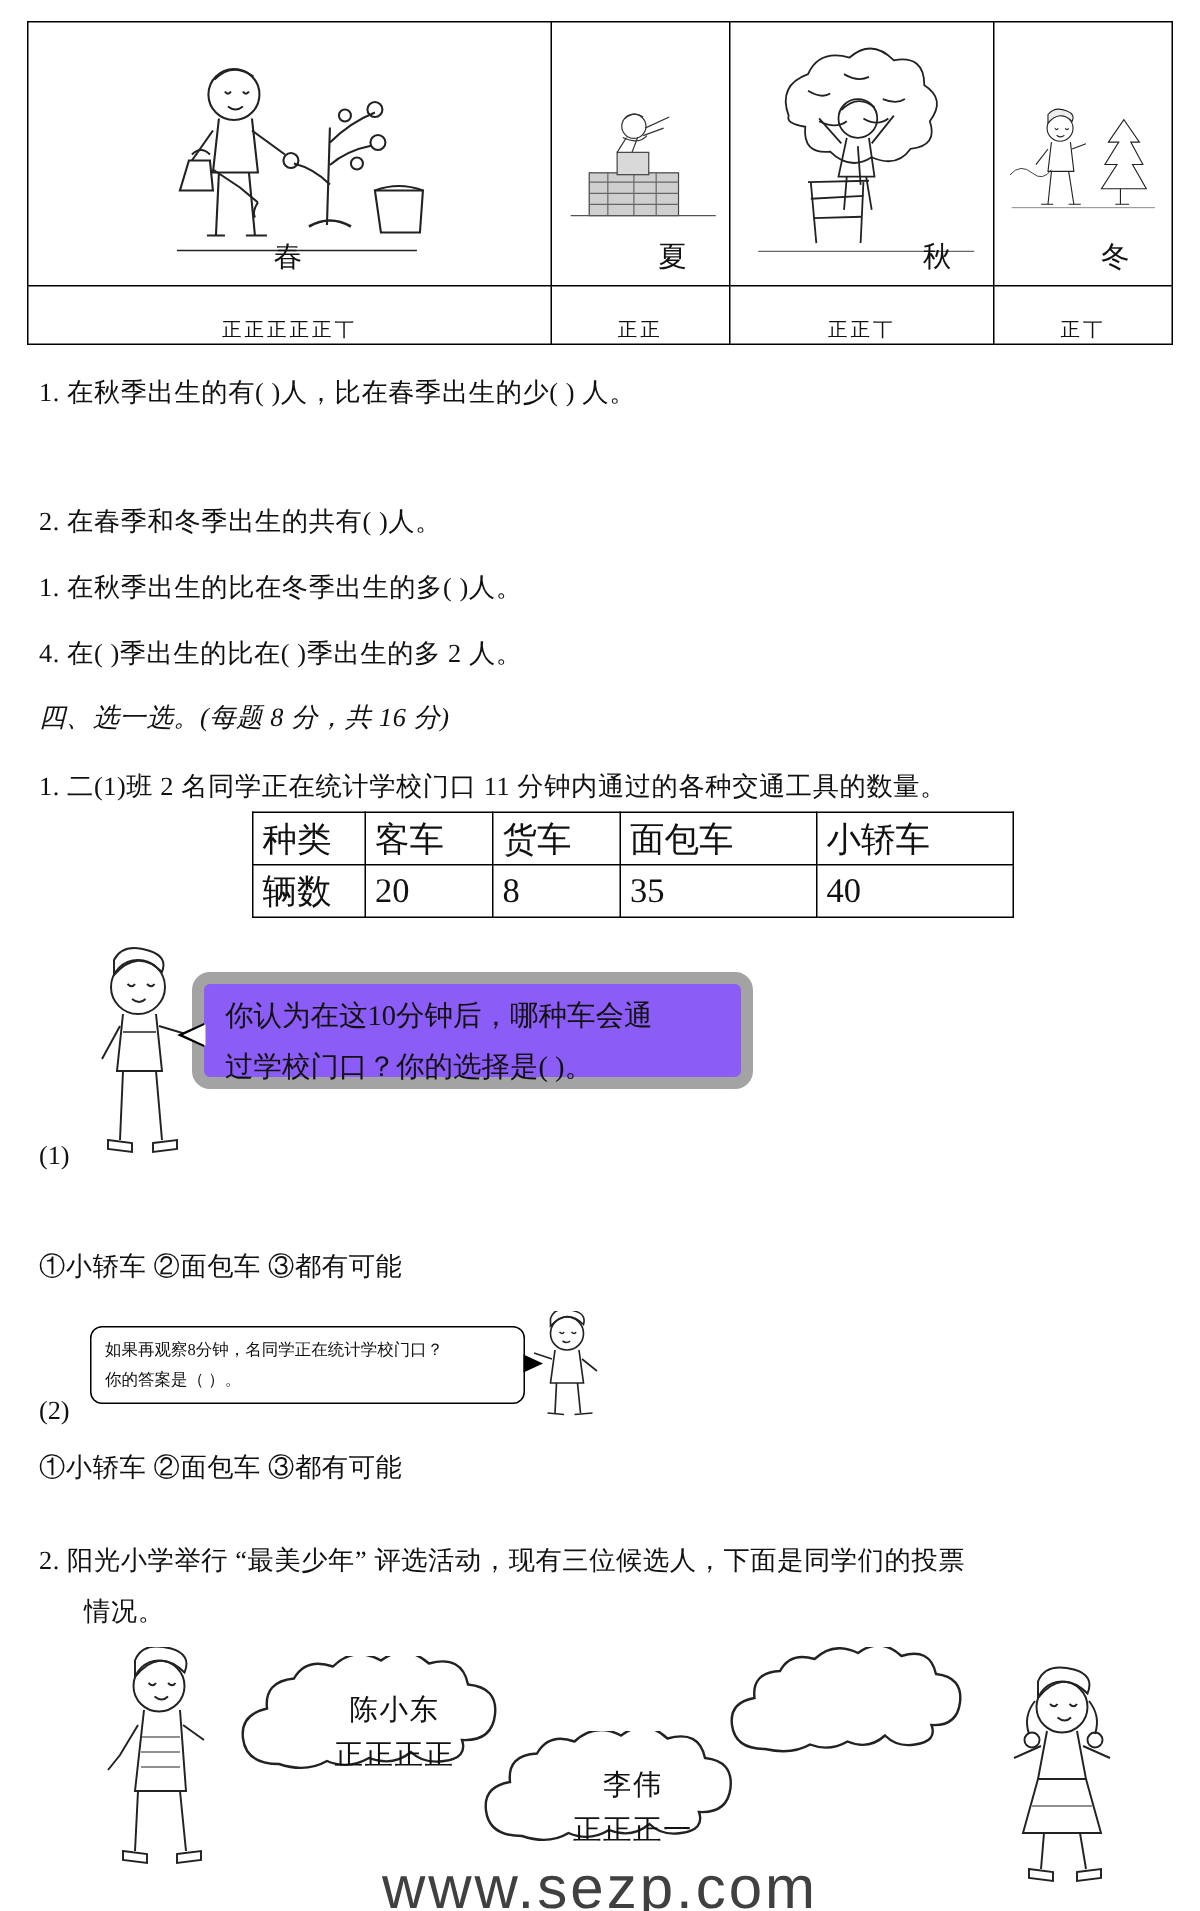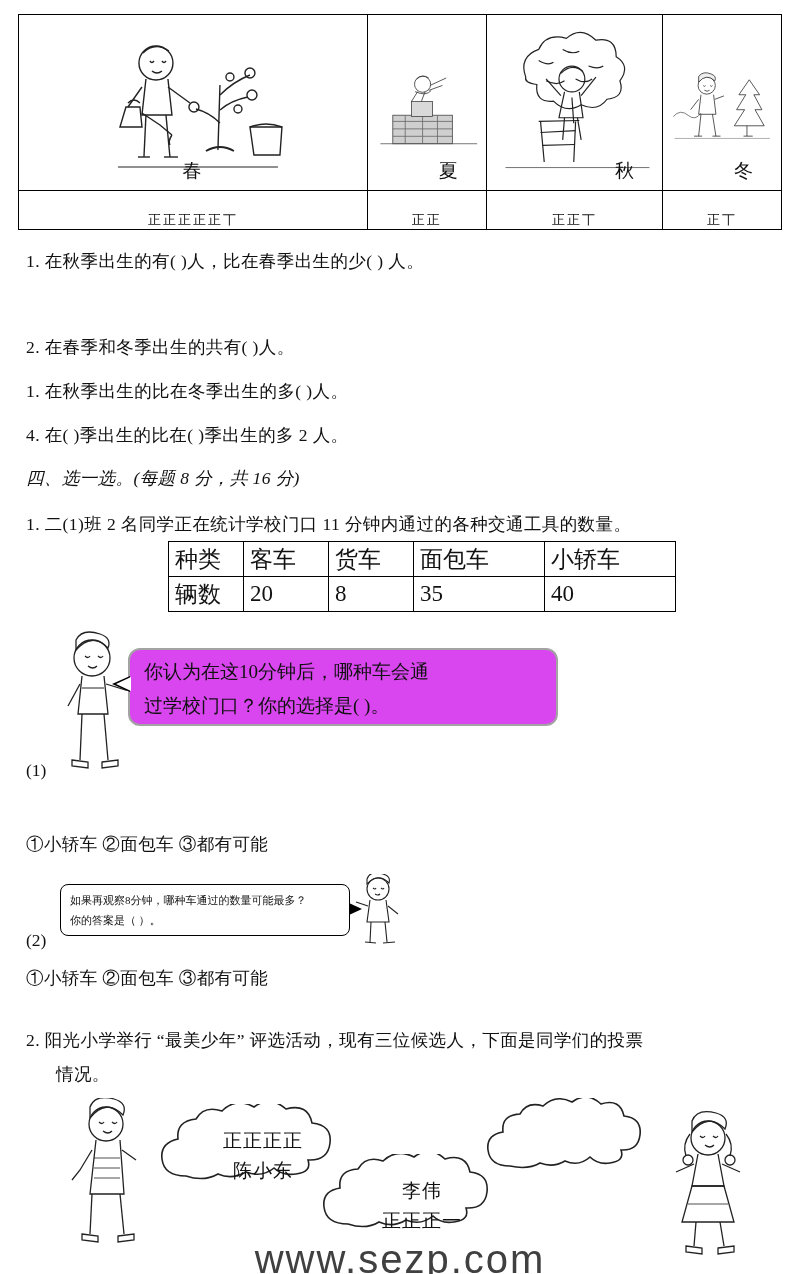--- a/index.html
+++ b/index.html
@@ -78,23 +78,23 @@
   }
   .vt-c0{width:62px;}
   .vt-c1{width:72px;}
   .vt-c2{width:72px;margin-top:21px;}
   .vt-c3{width:118px;}
   .vt-c4{width:118px;}
 
   
   .bubble1{
     position:absolute;left:128px;top:648px;
-    width:430px;height:78px;
-    border:2px solid #a3a3a3;border-radius:12px;
-    background:#d946ef;
+    width:374px;height:78px;
+    border:8px solid #a3a3a3;border-radius:12px;
+    background:#8b5cf6;
     font-size:19px;line-height:34px;
     padding:5px 14px;
     box-sizing:border-box;
   }
   .bubble1:before{
     content:"";position:absolute;left:-18px;top:26px;
     width:0;height:0;
     border-top:8px solid transparent;
     border-bottom:8px solid transparent;
     border-right:18px solid #000;
@@ -353,21 +353,21 @@
 
   <div class="bubble1">
     <div>你认为在这10分钟后，哪种车会通</div>
     <div>过学校门口？你的选择是(        )。</div>
   </div>
 
   <div class="num-label" style="left:26px;top:760px;">(1)</div>
   <div class="opt-line" style="left:26px;top:832px;">①小轿车    ②面包车    ③都有可能</div>
 
   <div class="bubble2">
-    <div>如果再观察8分钟，哪种车通过的数量可能最多？</div>
+    <div>如果再观察8分钟，名同学正在统计学校门口？</div>
     <div>你的答案是（     ）。</div>
   </div>
 
   <div class="fig" style="left:352px;top:874px;">
     <svg width="56" height="78" viewBox="0 0 56 78" xmlns="http://www.w3.org/2000/svg" stroke="#222" fill="none" stroke-width="1.1">
       <circle cx="26" cy="15" r="11"></circle>
       <path d="M15 10 q11 -12 22 -1 q2 -7 -6 -9 q-13 -4 -16 5 Z"></path>
       <path d="M21 14 q2 2 3 0"></path>
         <path d="M29 14 q2 2 3 0"></path>
       <path d="M23 20 q3 2 5 0"></path>
@@ -405,22 +405,22 @@
       <path d="M32 70 L58 70" stroke-width=".8"></path>
       <path d="M32 80 L58 80" stroke-width=".8"></path>
     </svg>
   </div>
 
   <div class="cloud" style="left:148px;top:1104px;width:230px;height:98px;">
     <svg width="230" height="98" viewBox="0 0 230 98" xmlns="http://www.w3.org/2000/svg">
       <path d="M38 72 q-22 0 -24 -17 q-2 -16 16 -20 q-2 -18 18 -20 q8 -14 26 -8 q14 -14 32 -4 q16 -12 32 2 q22 -6 26 14 q20 2 18 20 q-2 18 -22 17 q4 12 -12 14 q-14 2 -22 -6 q-12 10 -28 4 q-14 8 -28 2 q-14 8 -32 2 Z" fill="#ffffff" stroke="#222" stroke-width="1.6"></path>
     </svg>
     <div class="cloud-txt">
+      <div>陈小东</div>
       <div>正正正正</div>
-      <div>陈小东</div>
     </div>
   </div>
 
   <div class="cloud" style="left:312px;top:1154px;width:220px;height:96px;">
     <svg width="220" height="96" viewBox="0 0 220 96" xmlns="http://www.w3.org/2000/svg">
       <path d="M36 70 q-22 0 -24 -17 q-2 -16 16 -19 q-2 -18 18 -19 q8 -14 25 -8 q14 -13 31 -4 q16 -12 31 2 q21 -6 25 13 q19 2 17 20 q-2 17 -21 16 q4 12 -12 14 q-13 2 -21 -6 q-12 10 -27 4 q-13 8 -27 2 q-13 8 -31 2 Z" fill="#ffffff" stroke="#222" stroke-width="1.6"></path>
     </svg>
     <div class="cloud-txt">
       <div>李伟</div>
       <div>正正正一</div>

